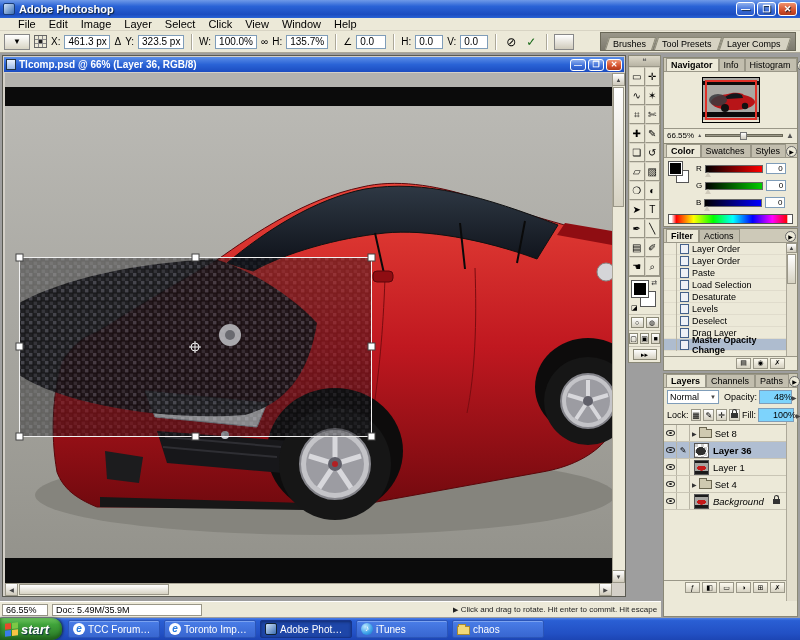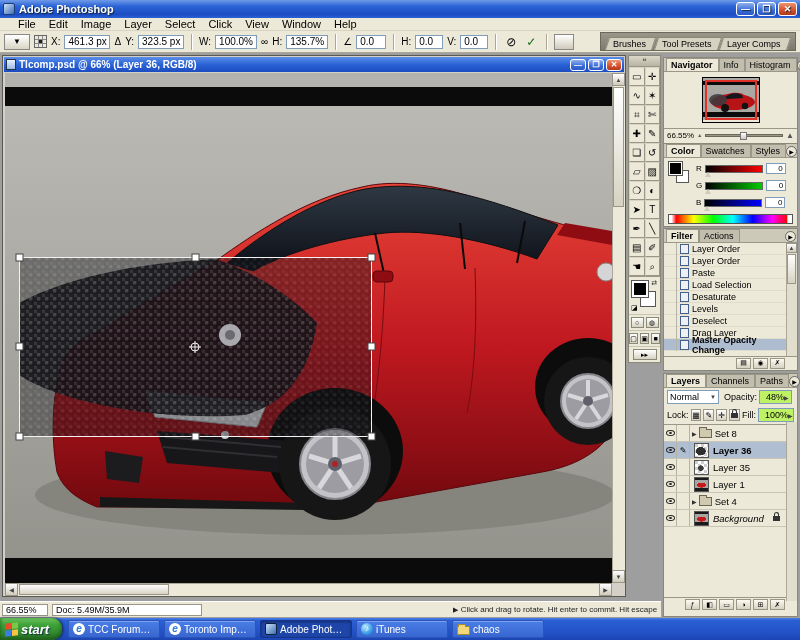--- a/index.html
+++ b/index.html
@@ -78,21 +78,21 @@
 .hrow{height:12px;display:flex;align-items:center;font-size:9px;border-bottom:1px solid #e0dccc}
 .hsrc{width:13px;height:12px;border-right:1px solid #b8b4a4;flex:none}
 .hicon{width:9px;height:10px;background:#eef0f6;border:1px solid #44608a;margin:0 3px;flex:none}
 .hrow.sel{background:#aebccf;font-weight:bold}
 .hscrollbar{position:absolute;right:0;top:0;bottom:0;width:11px;background:#e2decd;border-left:1px solid #aca899}
 .hbar{height:13px;border-top:1px solid #9a9788;display:flex;align-items:center;justify-content:flex-end;gap:2px;padding:0 12px 0 3px}
 .pbtn{width:15px;height:11px;border:1px solid #9a9788;background:linear-gradient(#fdfaf0,#d6d2c2);font-size:7px;display:flex;align-items:center;justify-content:center}
 
 .lctrl{display:flex;align-items:center;gap:2px;padding:2px 3px;font-size:9px}
 .blendbox{width:52px;height:14px;background:#fff;border:1px solid #7f9db9;display:flex;align-items:center;justify-content:space-between;padding:0 2px;font-size:9px}
-.spin{width:33px;height:14px;background:#bef264;border:1px solid #7f9db9;display:flex;align-items:center;justify-content:space-between;padding:0 6px;font-size:9px}
+.spin{width:33px;height:14px;background:#7dd3fc;border:1px solid #7f9db9;display:flex;align-items:center;justify-content:space-between;padding:0 14px;font-size:9px}
 .tinyarr{font-size:6px;color:#444}
 .lockbtn{width:11px;height:12px;border:1px solid #9a9788;background:linear-gradient(#fff,#d6d2c2);font-size:8px;display:flex;align-items:center;justify-content:center}
 .llist{border-top:1px solid #9a9788}
 .lrow{height:17px;display:flex;align-items:center;border-bottom:1px solid #c9c5b5;font-size:9.5px;position:relative}
 .lrow.sel{background:#b0bed2}
 .eyebox{width:13px;height:100%;border-right:1px solid #b8b4a4;display:flex;align-items:center;justify-content:center;flex:none}
 .linkbox{width:13px;height:100%;border-right:1px solid #b8b4a4;display:flex;align-items:center;justify-content:center;flex:none;font-size:8px}
 .eye{width:9px;height:6px;border:1px solid #222;border-radius:50%;position:relative}
 .eye::after{content:"";position:absolute;inset:1px 2px;background:#222;border-radius:50%}
 .lthumb{width:15px;height:15px;border:1px solid #555;margin:0 4px;flex:none;background:repeating-conic-gradient(#fff 0 25%,#cfcfcf 0 50%) 0 0/6px 6px}
@@ -568,28 +568,20 @@
           </span>
         <span class="linkbox">✎</span>
         <span class="lthumb smudge"></span>
         <span style="font-weight:bold">Layer 36</span>
       </div>
       <div class="lrow">
         <span class="eyebox">
             <span class="eye"></span>
           </span>
         <span class="linkbox"></span>
-        <span class="lthumb dot"></span>
-        <span>Layer 35</span>
-      </div>
-      <div class="lrow">
-        <span class="eyebox">
-            <span class="eye"></span>
-          </span>
-        <span class="linkbox"></span>
         <span class="lthumb car"></span>
         <span>Layer 1</span>
       </div>
       <div class="lrow">
         <span class="eyebox">
             <span class="eye"></span>
           </span>
         <span class="linkbox"></span>
         <span class="grptri">▶</span>
         <span class="folder"></span>

